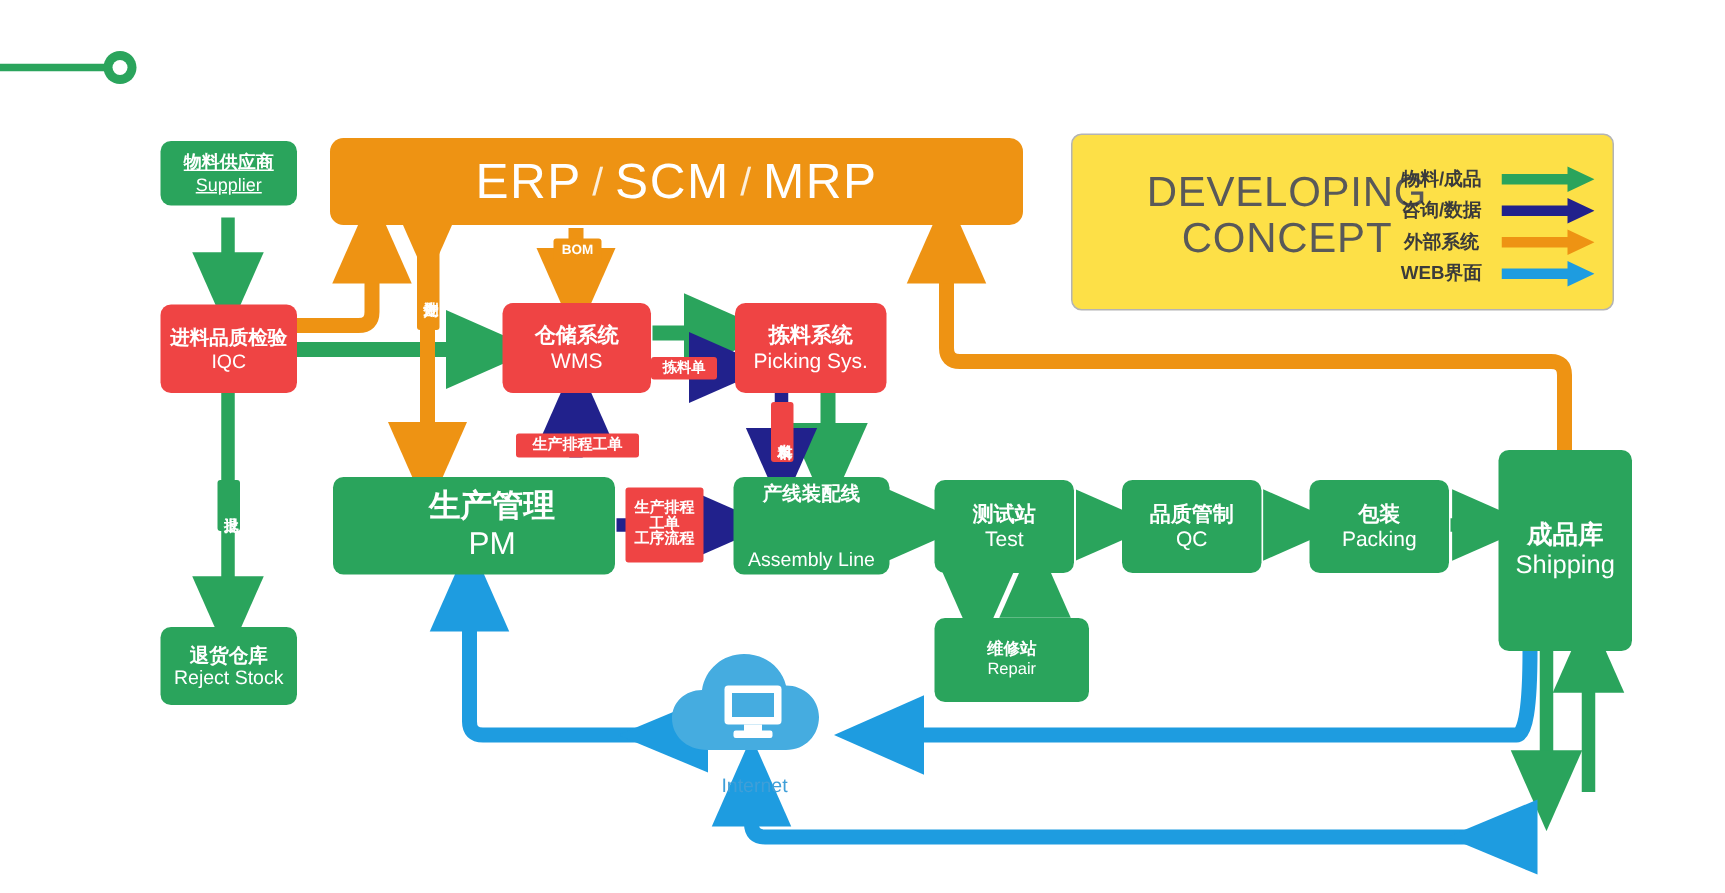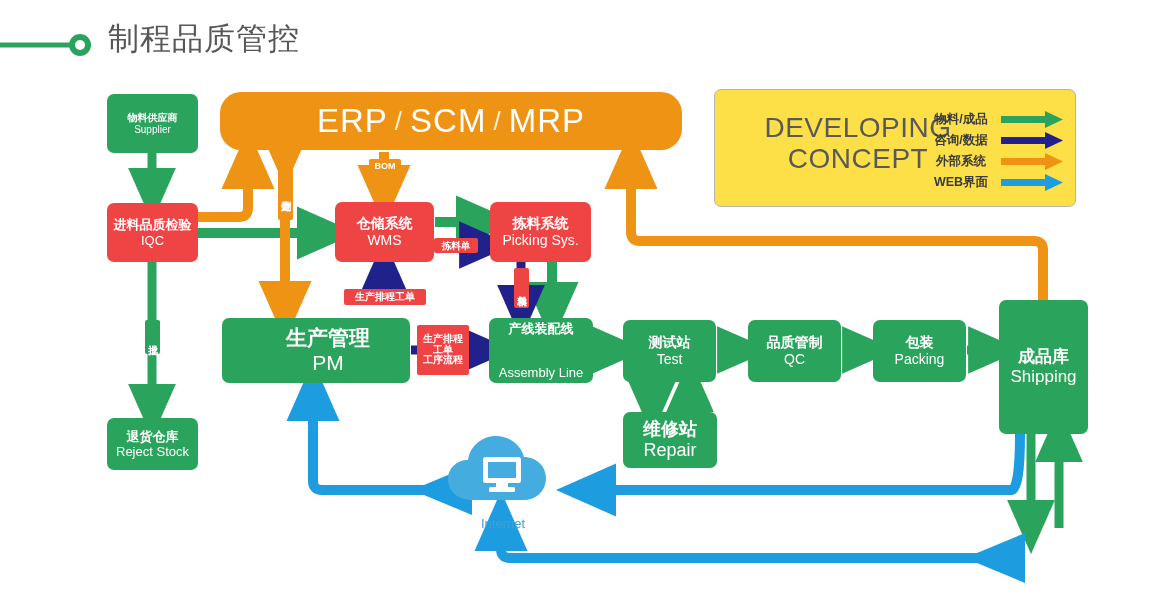--- a/index.html
+++ b/index.html
@@ -25,21 +25,21 @@
     color:#ffffff;text-align:center;line-height:1.18;
   }
   .box .cn{font-weight:bold;}
   .box .en{font-weight:normal;}
   .green{background:#2AA45C;}
   .navy{background:#ef4444;}
   .orange{background:#EE9313;}
 
   
   .erp{
-    position:absolute;border-radius:21px;background:#EE9313;
+    position:absolute;border-radius:9px;background:#EE9313;
     display:flex;align-items:center;justify-content:center;
     color:#fff;font-size:33px;letter-spacing:1px;white-space:nowrap;
   }
   .erp .sep{font-size:26px;opacity:.85;padding:0 7px;}
 
   
   .chip{
     position:absolute;box-sizing:border-box;
     display:flex;align-items:center;justify-content:center;
     color:#fff;text-align:center;line-height:1.05;border-radius:2px;
@@ -134,31 +134,30 @@
 
     <path d="M443,490 L322,490 Q313,490 313,481 L313,390" stroke="#1E9CE0" stroke-width="10" fill="none" marker-end="url(#ah-blue)" marker-start="url(#ah-blue-s)"></path>
 
     <path d="M1020,434 Q1020,490 1011,490 L585,490" stroke="#1E9CE0" stroke-width="10" fill="none" marker-end="url(#ah-blue)"></path>
 
     <path d="M996,558 L510,558 Q501,558 501,549 L501,520" stroke="#1E9CE0" stroke-width="10" fill="none" marker-end="url(#ah-blue)" marker-start="url(#ah-blue-s)"></path>
   </svg>
 
   <div class="nodes">
 
-    <div class="title-text">制程品质管控</div>
 
     <div class="erp" style="left:220px;top:92px;width:462px;height:58px;">
       <span>ERP</span>
       <span class="sep">/</span>
       <span>SCM</span>
       <span class="sep">/</span>
       <span>MRP</span>
     </div>
 
-    <div class="box green" style="left:107px;top:94px;width:91px;height:59px;font-size:10px;">
+    <div class="box green" style="left:107px;top:94px;width:91px;height:43px;font-size:12px;text-decoration:underline;">
       <span class="cn">物料供应商</span>
       <span class="en">Supplier</span>
     </div>
 
     <div class="box navy" style="left:107px;top:203px;width:91px;height:59px;font-size:13px;">
       <span class="cn">进料品质检验</span>
       <span class="en">IQC</span>
     </div>
 
     <div class="box green" style="left:107px;top:418px;width:91px;height:52px;font-size:13px;">
@@ -184,21 +183,21 @@
     <div class="box green" style="left:489px;top:318px;width:104px;height:65px;font-size:13px;gap:28px;">
       <span class="cn">产线装配线</span>
       <span class="en">Assembly Line</span>
     </div>
 
     <div class="box green" style="left:623px;top:320px;width:93px;height:62px;font-size:14px;">
       <span class="cn">测试站</span>
       <span class="en">Test</span>
     </div>
 
-    <div class="box green" style="left:623px;top:412px;width:94px;height:56px;font-size:18px;">
+    <div class="box green" style="left:623px;top:412px;width:103px;height:56px;font-size:11px;">
       <span class="cn">维修站</span>
       <span class="en">Repair</span>
     </div>
 
     <div class="box green" style="left:748px;top:320px;width:93px;height:62px;font-size:14px;">
       <span class="cn">品质管制</span>
       <span class="en">QC</span>
     </div>
 
     <div class="box green" style="left:873px;top:320px;width:93px;height:62px;font-size:14px;">

